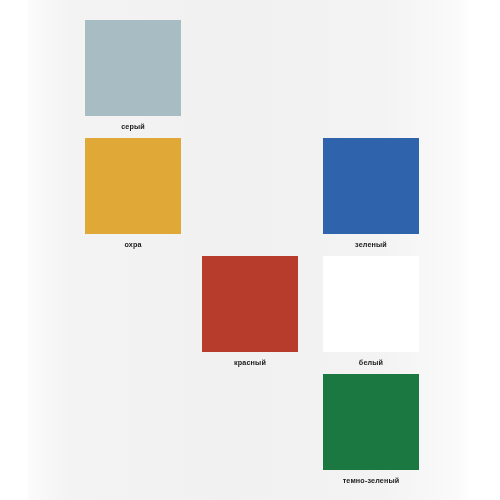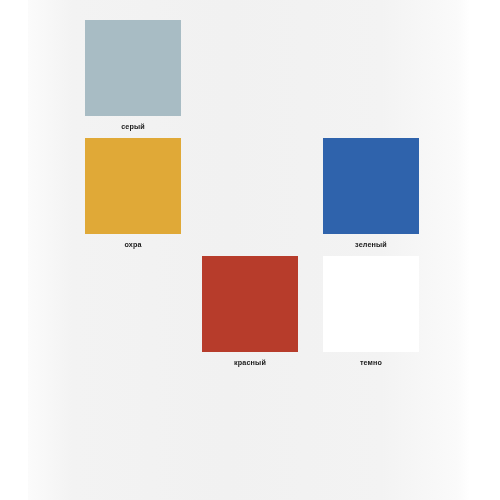--- a/index.html
+++ b/index.html
@@ -102,18 +102,22 @@
       <span class="swatch-chip" style="background-color:#2f63ac;"></span>
       <span class="swatch-label">зеленый</span>
     </div>
 
     <div class="swatch-cell" style="grid-column:4;grid-row:6">
       <span class="swatch-chip" style="background-color:#b73c2b;"></span>
       <span class="swatch-label">красный</span>
     </div>
     <div class="swatch-cell" style="grid-column:6;grid-row:6">
       <span class="swatch-chip" style="background-color:#ffffff;"></span>
-      <span class="swatch-label">темно</span>
+      <span class="swatch-label">белый</span>
     </div>
 
+    <div class="swatch-cell" style="grid-column:6;grid-row:8">
+      <span class="swatch-chip" style="background-color:#1a7840;"></span>
+      <span class="swatch-label">темно-зеленый</span>
+    </div>
 
   </div>
 </div>
 
 </body></html>

